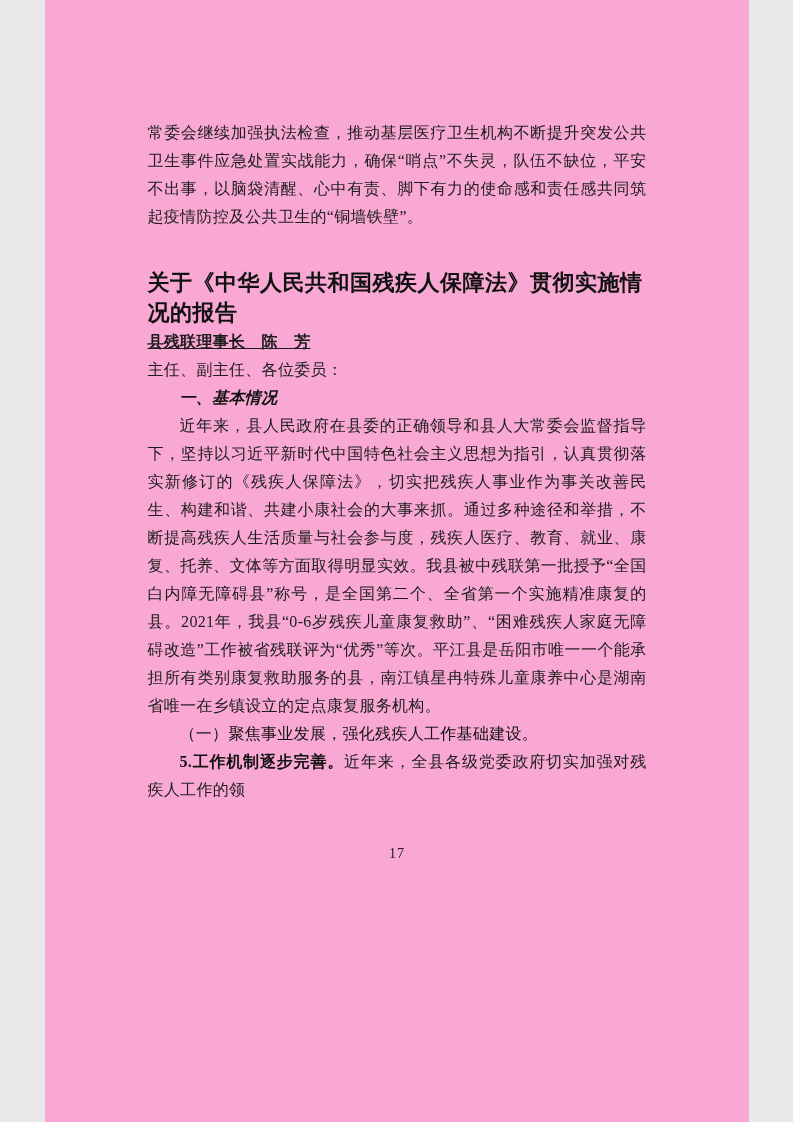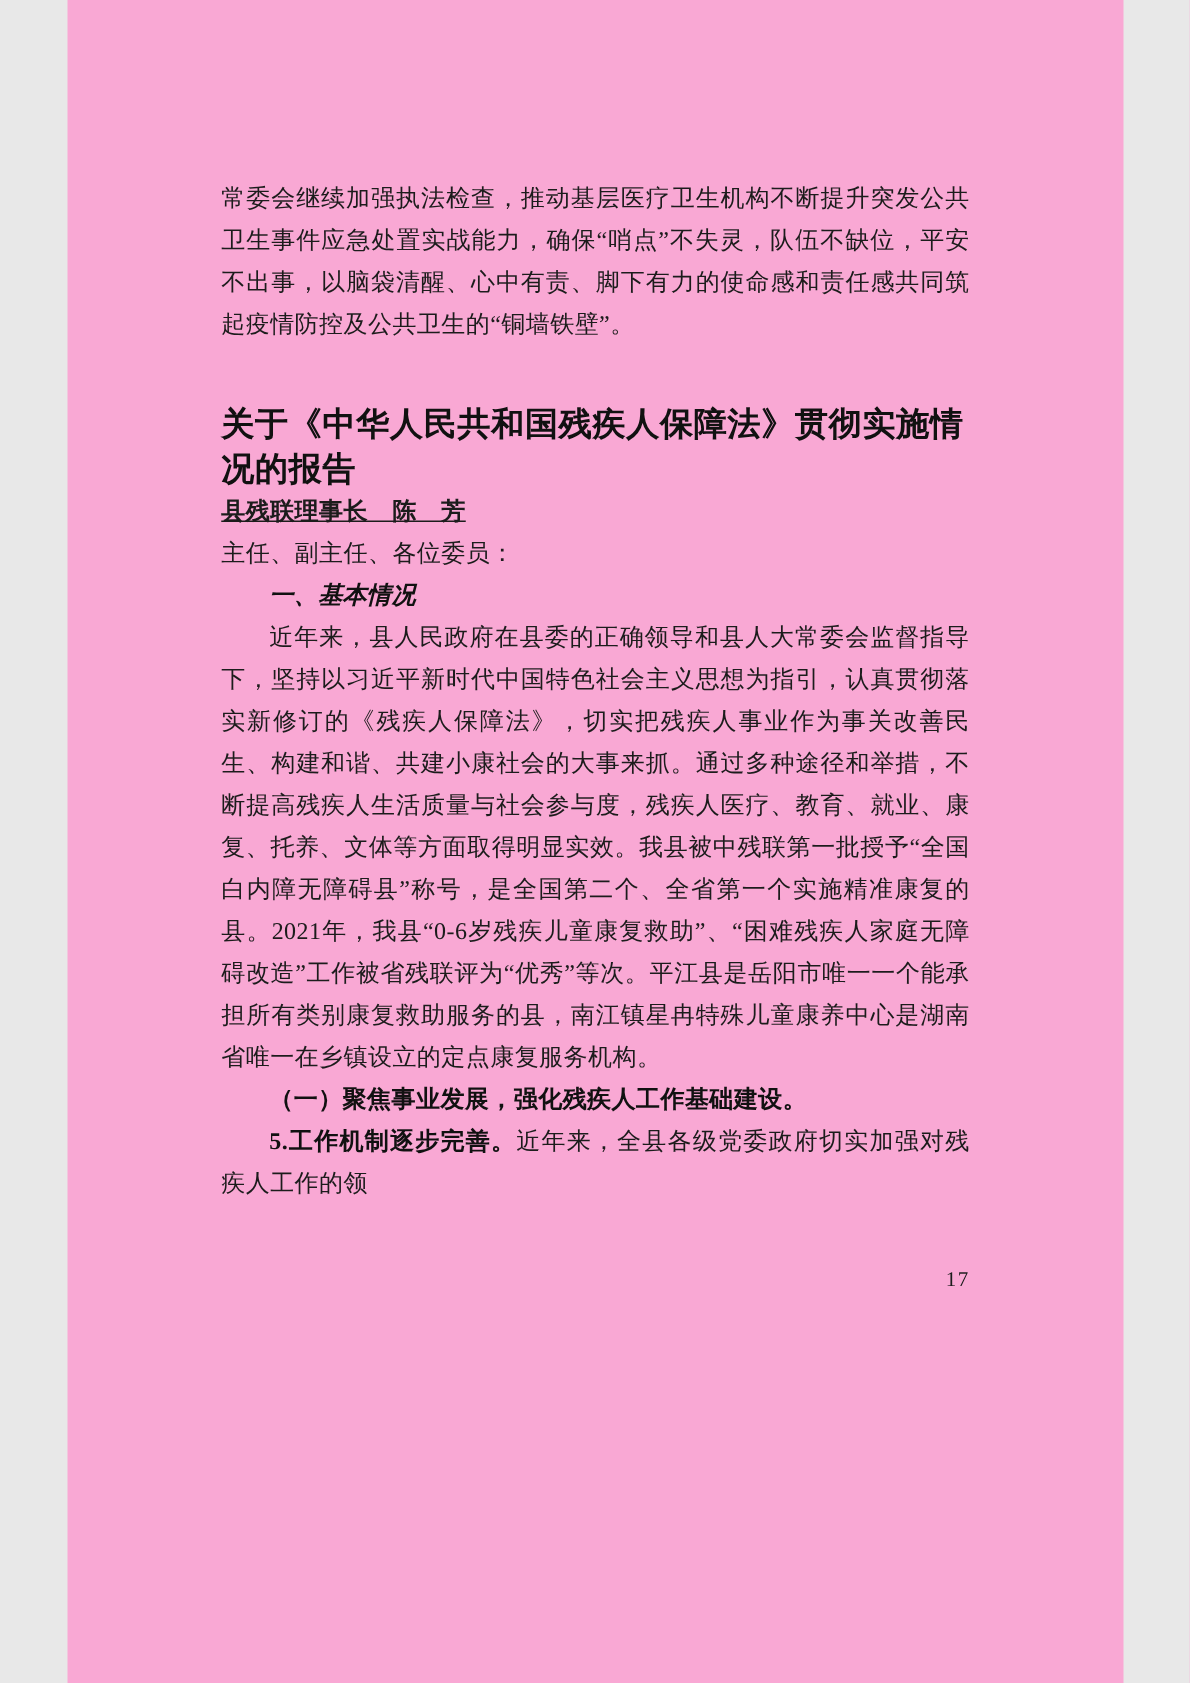--- a/index.html
+++ b/index.html
@@ -50,30 +50,30 @@
     margin-top: 28px;
   }
   .section-heading {
     font-family: "Liberation Sans", "DejaVu Sans", sans-serif;
     font-weight: 700;
     text-indent: 2em;
     color: #111111;
     font-style: italic;
   }
   .subsection-heading {
-    font-weight: 700;
+    font-weight: 400;
     text-indent: 2em;
     color: #111111;
   }
   .lead-bold {
     font-weight: 700;
     color: #111111;
   }
   .page-number {
-    text-align: right;
+    text-align: center;
     margin-top: 36px;
     font-size: 14px;
     line-height: 28px;
     letter-spacing: 1px;
   }
 </style>
 </head>
 <body>
 
 <div class="page">

